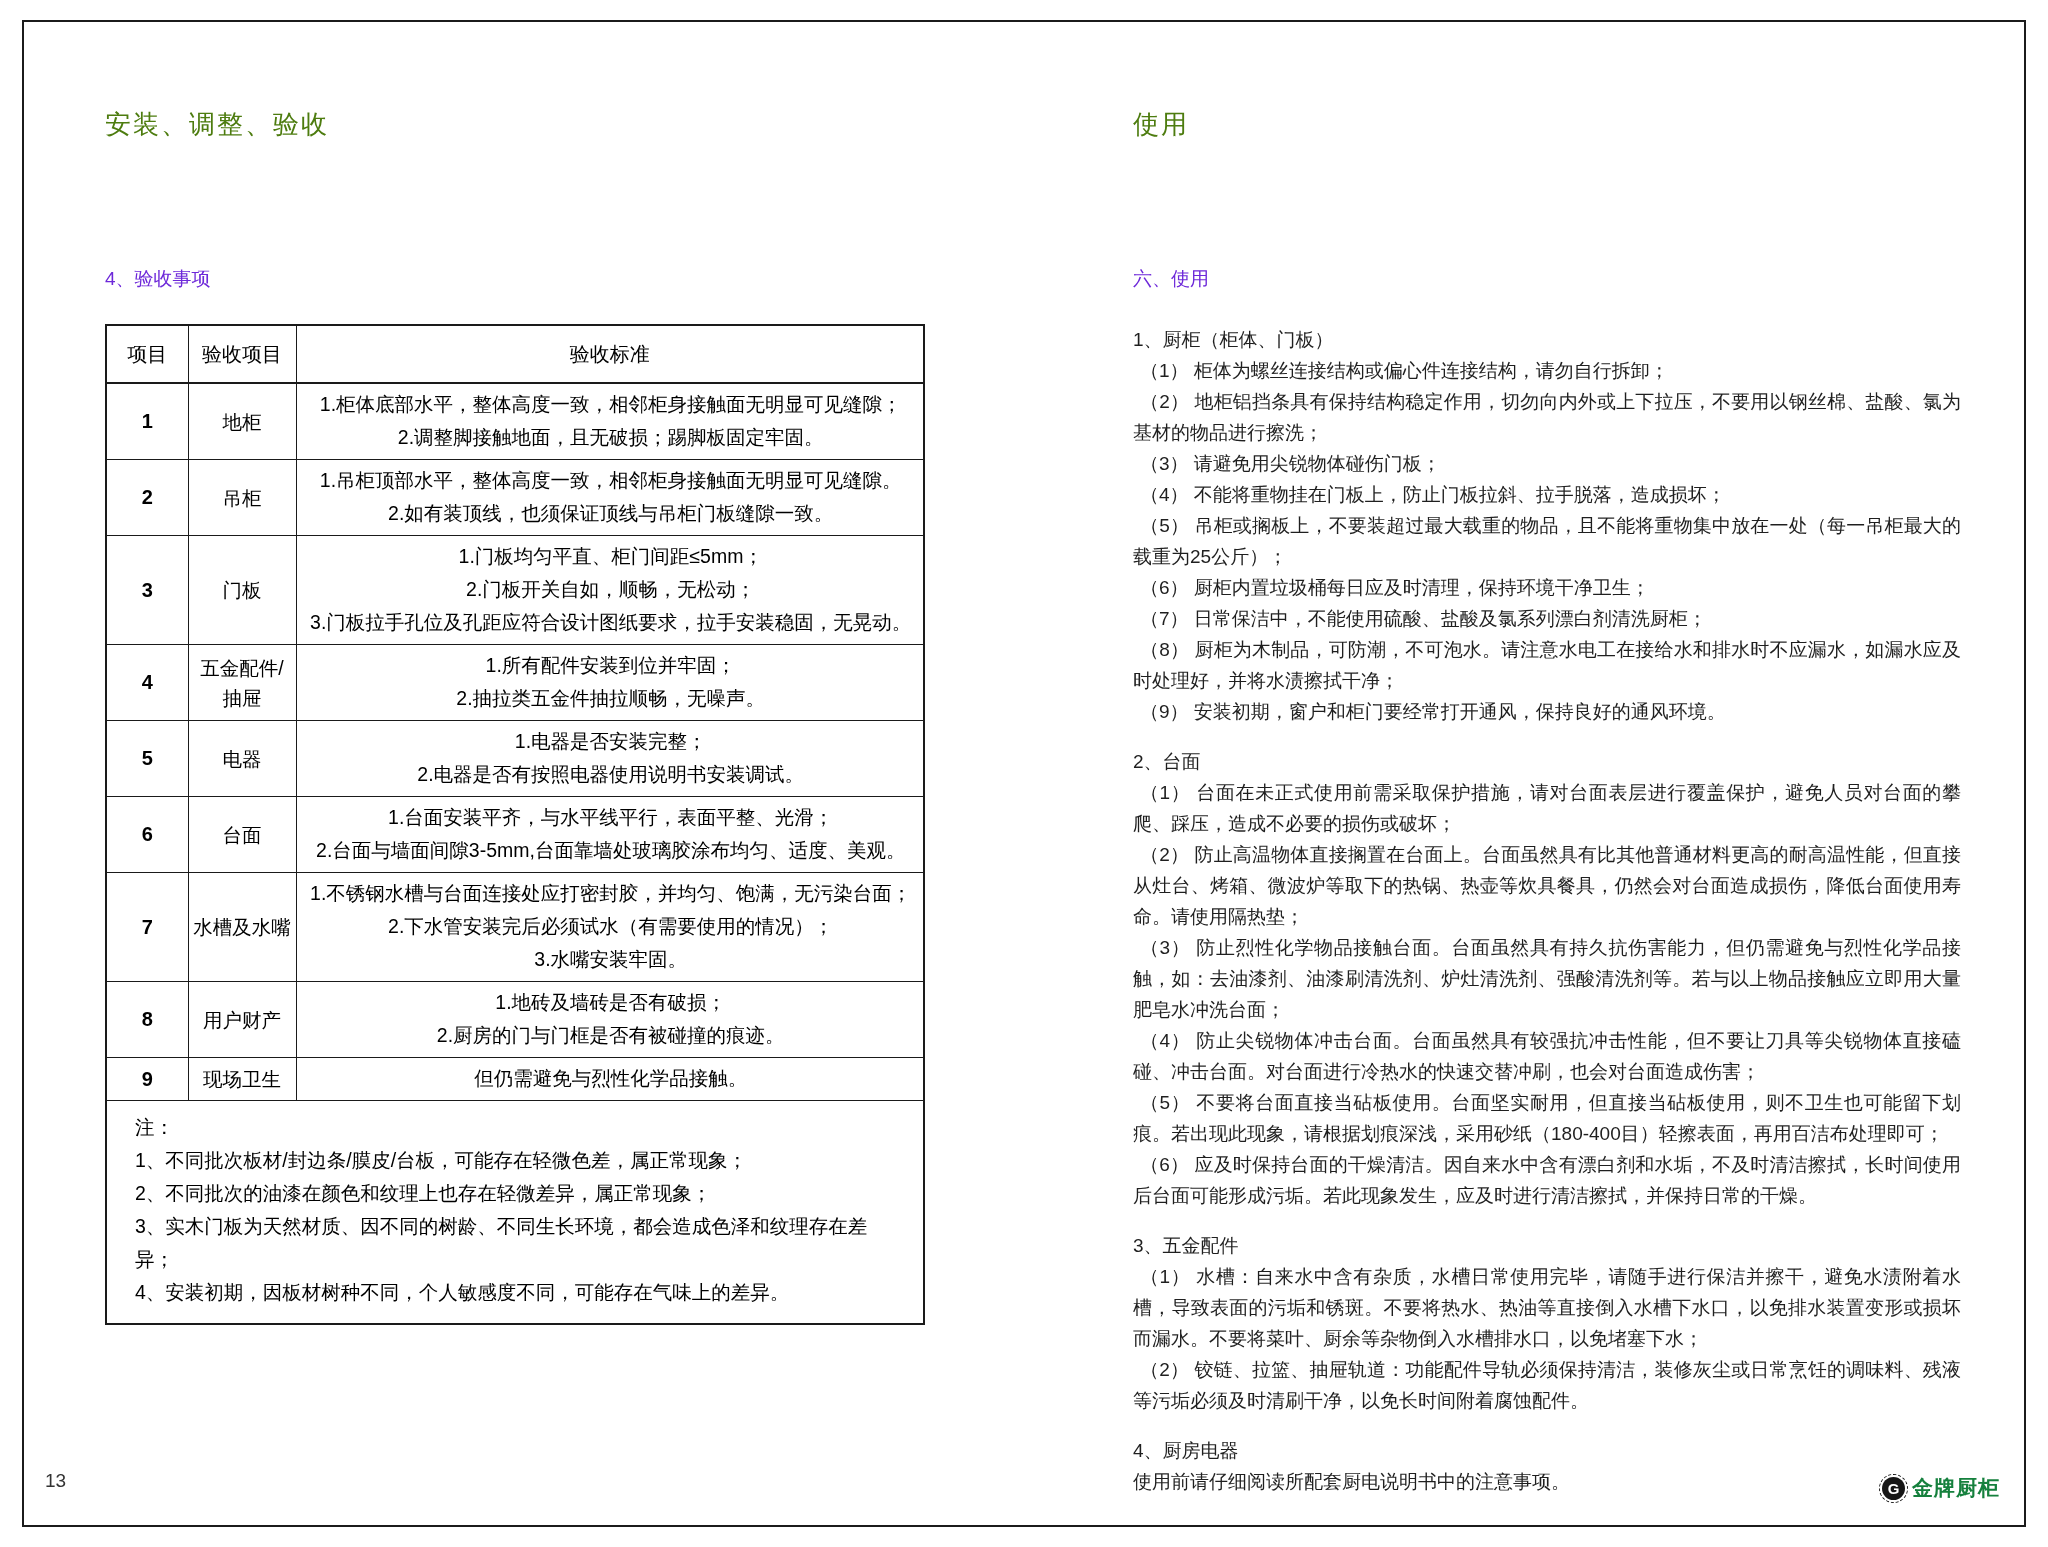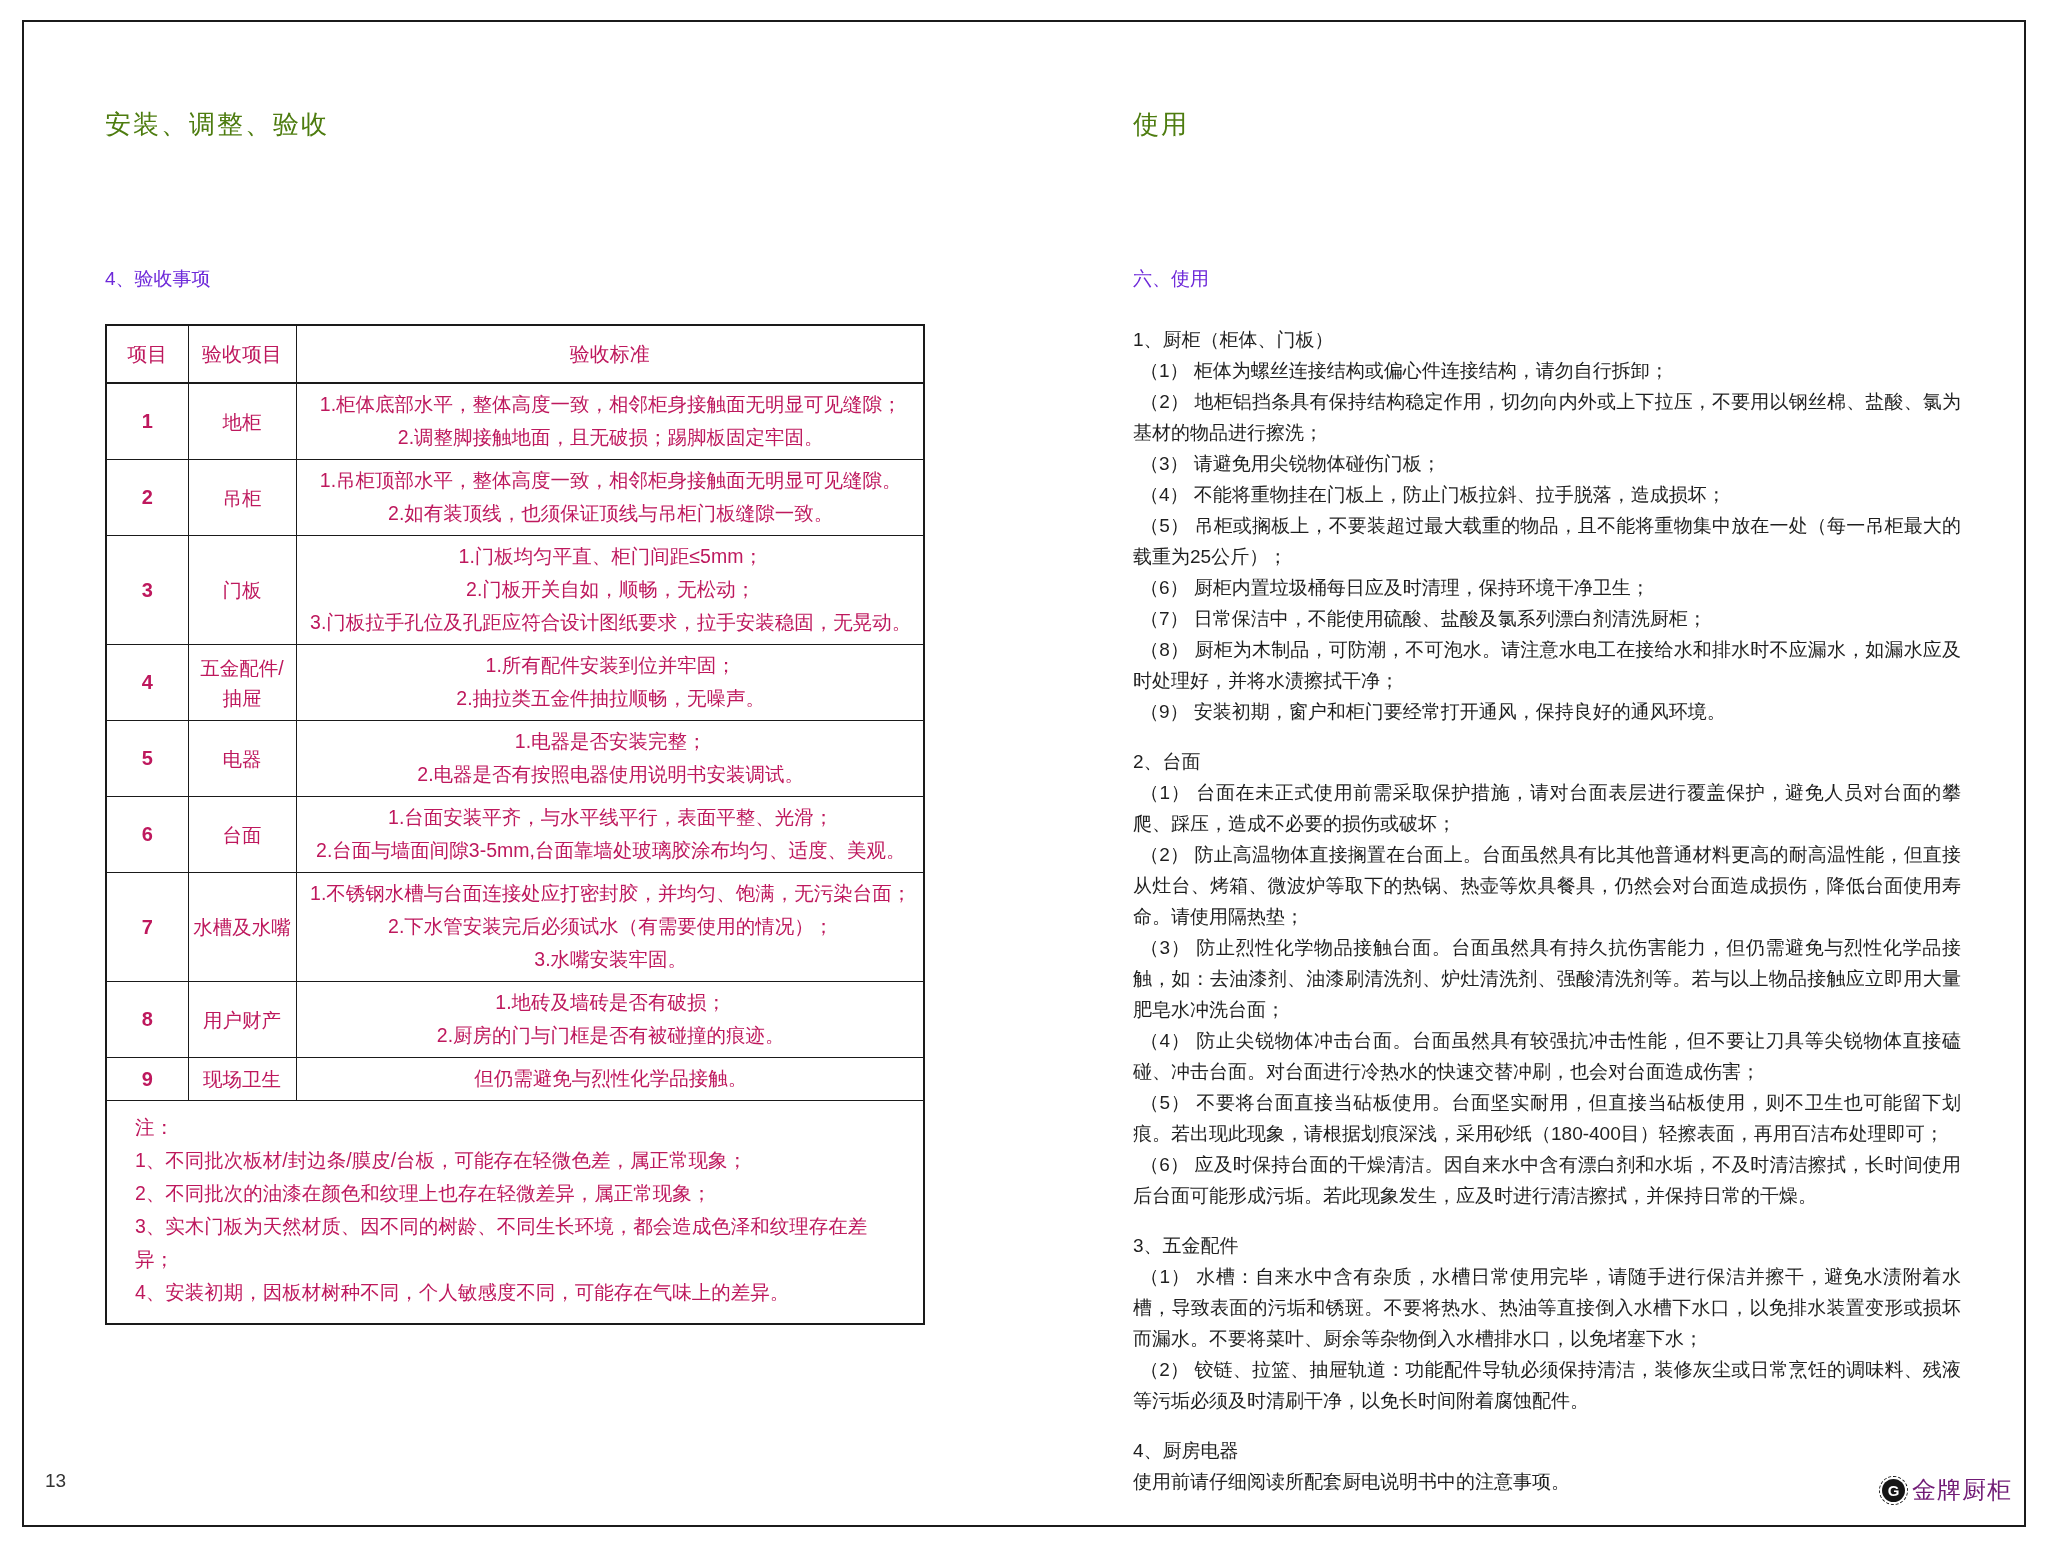--- a/index.html
+++ b/index.html
@@ -20,21 +20,21 @@
   .title-left{left:105px;}
   .title-right{left:1133px;}
   .col-label{
     position:absolute;top:266px;font-size:19px;color:#6d28d9;white-space:nowrap;
   }
   .label-left{left:105px;}
   .label-right{left:1133px;}
   
   .acceptance-table{
     position:absolute;left:105px;top:324px;width:820px;
-    border-collapse:collapse;font-size:19.5px;color:#be185d;
+    border-collapse:collapse;font-size:19.5px;color:#000000;
     border:2px solid #1a1a1a;table-layout:fixed;
   }
   .acceptance-table th,.acceptance-table td{border:1.5px solid #1a1a1a;}
   .acceptance-table th{
     height:54px;font-weight:400;font-size:20px;text-align:center;
     border-bottom:2.5px solid #1a1a1a;
   }
   .col-no{width:82px;}
   .col-item{width:108px;}
   .cell-no{text-align:center;font-weight:700;font-size:20px;}
@@ -56,21 +56,21 @@
   .num-para{text-indent:7px;}
   
   .page-number{position:absolute;left:45px;top:1470px;font-size:19px;color:#333;}
   .brand{position:absolute;left:1882px;top:1474px;display:flex;align-items:center;gap:7px;}
   .brand-icon{
     width:23px;height:23px;border-radius:50%;background:#161616;color:#ffffff;
     display:flex;align-items:center;justify-content:center;
     font-size:15px;font-weight:700;line-height:1;
     outline:1px dashed #161616;outline-offset:2px;
   }
-  .brand-name{font-size:24px;font-weight:400;letter-spacing:1px;color:#701a75;white-space:nowrap;}
+  .brand-name{font-size:21px;font-weight:700;letter-spacing:1px;color:#15803d;white-space:nowrap;}
 </style>
 </head>
 <body>
 
 <div class="page">
   <div class="frame"></div>
 
   <h1 class="page-title title-left">安装、调整、验收</h1>
   <div class="col-label label-left">4、验收事项</div>
 

